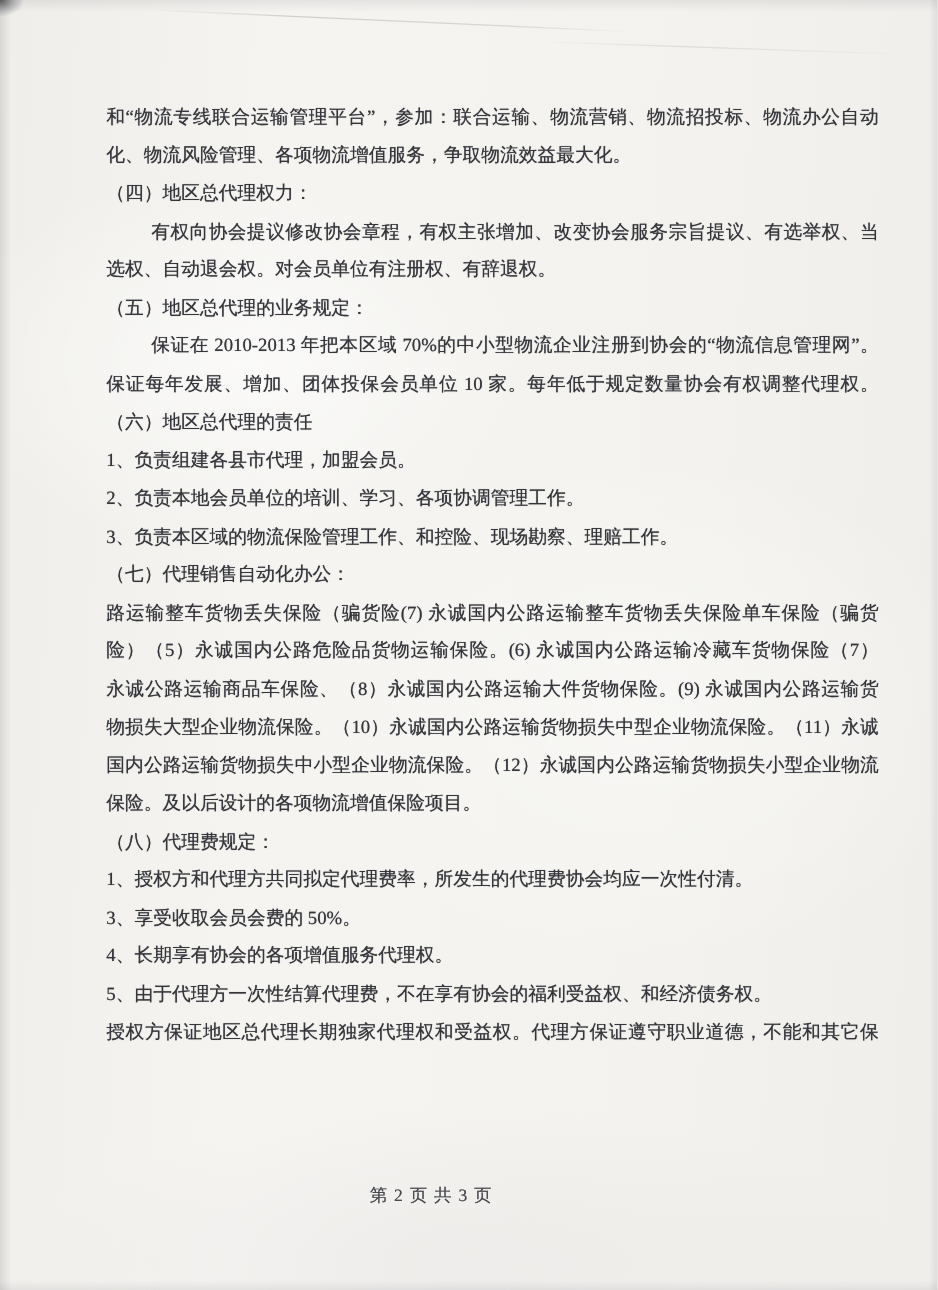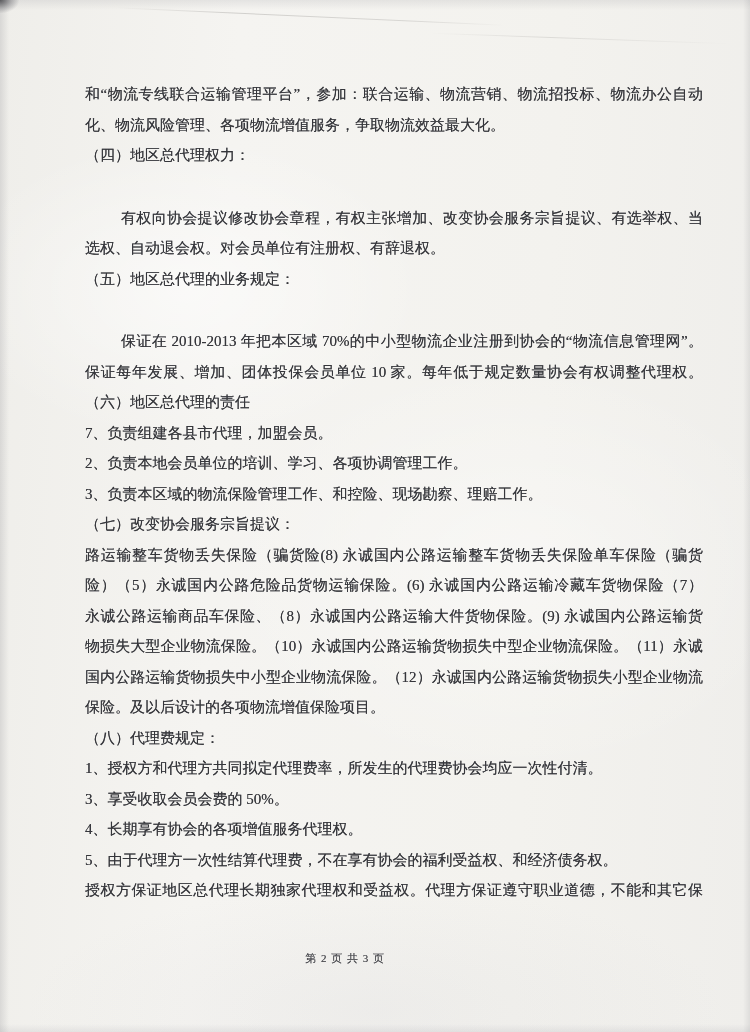--- a/index.html
+++ b/index.html
@@ -79,33 +79,32 @@
   }
   .line.justify, .line.indent-justify {
     white-space: normal;
     text-align: justify;
     text-align-last: justify;
     overflow: hidden;
     font-family: Liberation Serif, serif;
   }
   .line.indent, .line.indent-justify {
     padding-left: 36px;
-    margin-top: 32px;
   }
   .line.indent-justify { width: 582px; }
   .footer {
     position: absolute;
     top: 948px;
     left: 0;
     width: 690px;
     height: 20px;
     line-height: 20px;
     text-align: center;
     color: #4a4b50;
-    font-size: 11px;
+    font-size: 14px;
     letter-spacing: 1px;
     text-shadow: 0 0 0.5px rgba(74,75,80,0.7);
   }
 </style>
 </head>
 <body>
 
 <div class="page">
   <div class="edge-top"></div>
   <div class="edge-left"></div>
@@ -118,25 +117,25 @@
   <div class="doc-body">
       <div class="line justify">和“物流专线联合运输管理平台”，参加：联合运输、物流营销、物流招投标、物流办公自动</div>
       <div class="line plain">化、物流风险管理、各项物流增值服务，争取物流效益最大化。</div>
       <div class="line heading">（四）地区总代理权力：</div>
       <div class="line indent-justify">有权向协会提议修改协会章程，有权主张增加、改变协会服务宗旨提议、有选举权、当</div>
       <div class="line plain">选权、自动退会权。对会员单位有注册权、有辞退权。</div>
       <div class="line heading">（五）地区总代理的业务规定：</div>
       <div class="line indent-justify">保证在 2010-2013 年把本区域 70%的中小型物流企业注册到协会的“物流信息管理网”。</div>
       <div class="line justify">保证每年发展、增加、团体投保会员单位 10 家。每年低于规定数量协会有权调整代理权。</div>
       <div class="line heading">（六）地区总代理的责任</div>
-      <div class="line plain">7、负责组建各县市代理，加盟会员。</div>
+      <div class="line plain">1、负责组建各县市代理，加盟会员。</div>
       <div class="line plain">2、负责本地会员单位的培训、学习、各项协调管理工作。</div>
       <div class="line plain">3、负责本区域的物流保险管理工作、和控险、现场勘察、理赔工作。</div>
-      <div class="line heading">（七）改变协会服务宗旨提议：</div>
-      <div class="line justify">路运输整车货物丢失保险（骗货险(8) 永诚国内公路运输整车货物丢失保险单车保险（骗货</div>
+      <div class="line heading">（七）代理销售自动化办公：</div>
+      <div class="line justify">路运输整车货物丢失保险（骗货险(7) 永诚国内公路运输整车货物丢失保险单车保险（骗货</div>
       <div class="line justify">险）（5）永诚国内公路危险品货物运输保险。(6) 永诚国内公路运输冷藏车货物保险（7）</div>
       <div class="line justify">永诚公路运输商品车保险、（8）永诚国内公路运输大件货物保险。(9) 永诚国内公路运输货</div>
       <div class="line justify">物损失大型企业物流保险。（10）永诚国内公路运输货物损失中型企业物流保险。（11）永诚</div>
       <div class="line justify">国内公路运输货物损失中小型企业物流保险。（12）永诚国内公路运输货物损失小型企业物流</div>
       <div class="line plain">保险。及以后设计的各项物流增值保险项目。</div>
       <div class="line heading">（八）代理费规定：</div>
       <div class="line plain">1、授权方和代理方共同拟定代理费率，所发生的代理费协会均应一次性付清。</div>
       <div class="line plain">3、享受收取会员会费的 50%。</div>
       <div class="line plain">4、长期享有协会的各项增值服务代理权。</div>
       <div class="line plain">5、由于代理方一次性结算代理费，不在享有协会的福利受益权、和经济债务权。</div>

